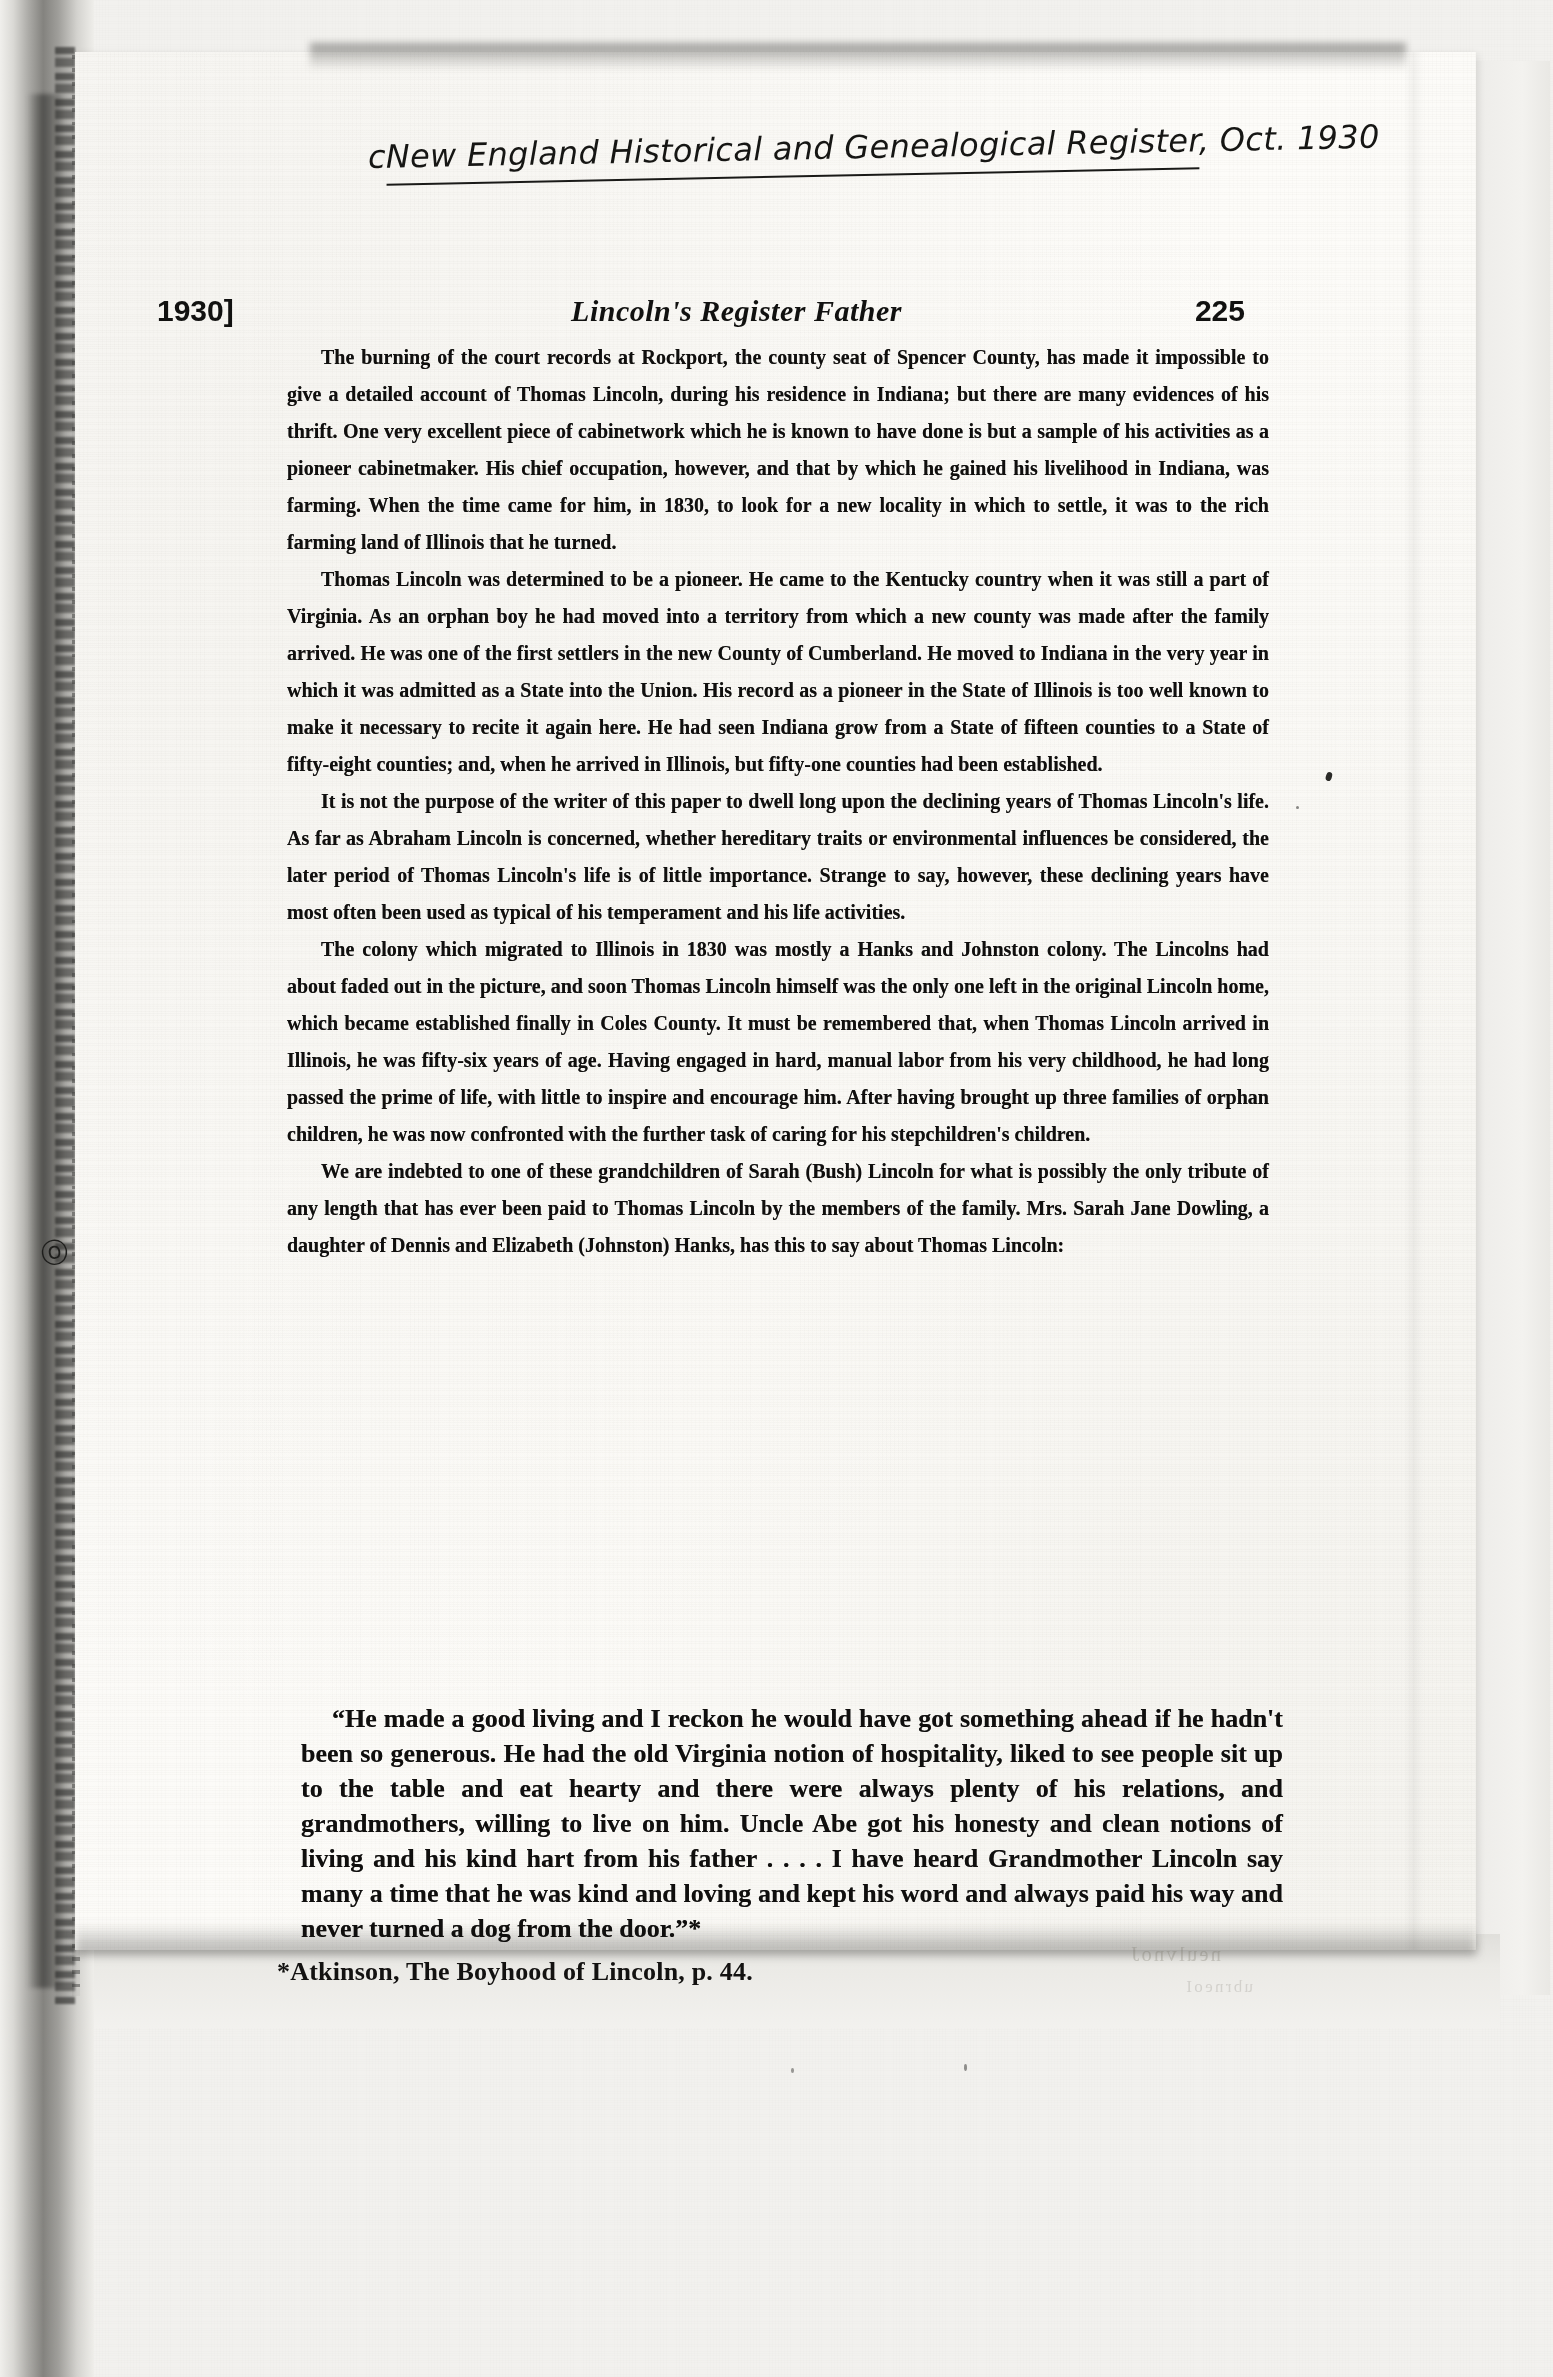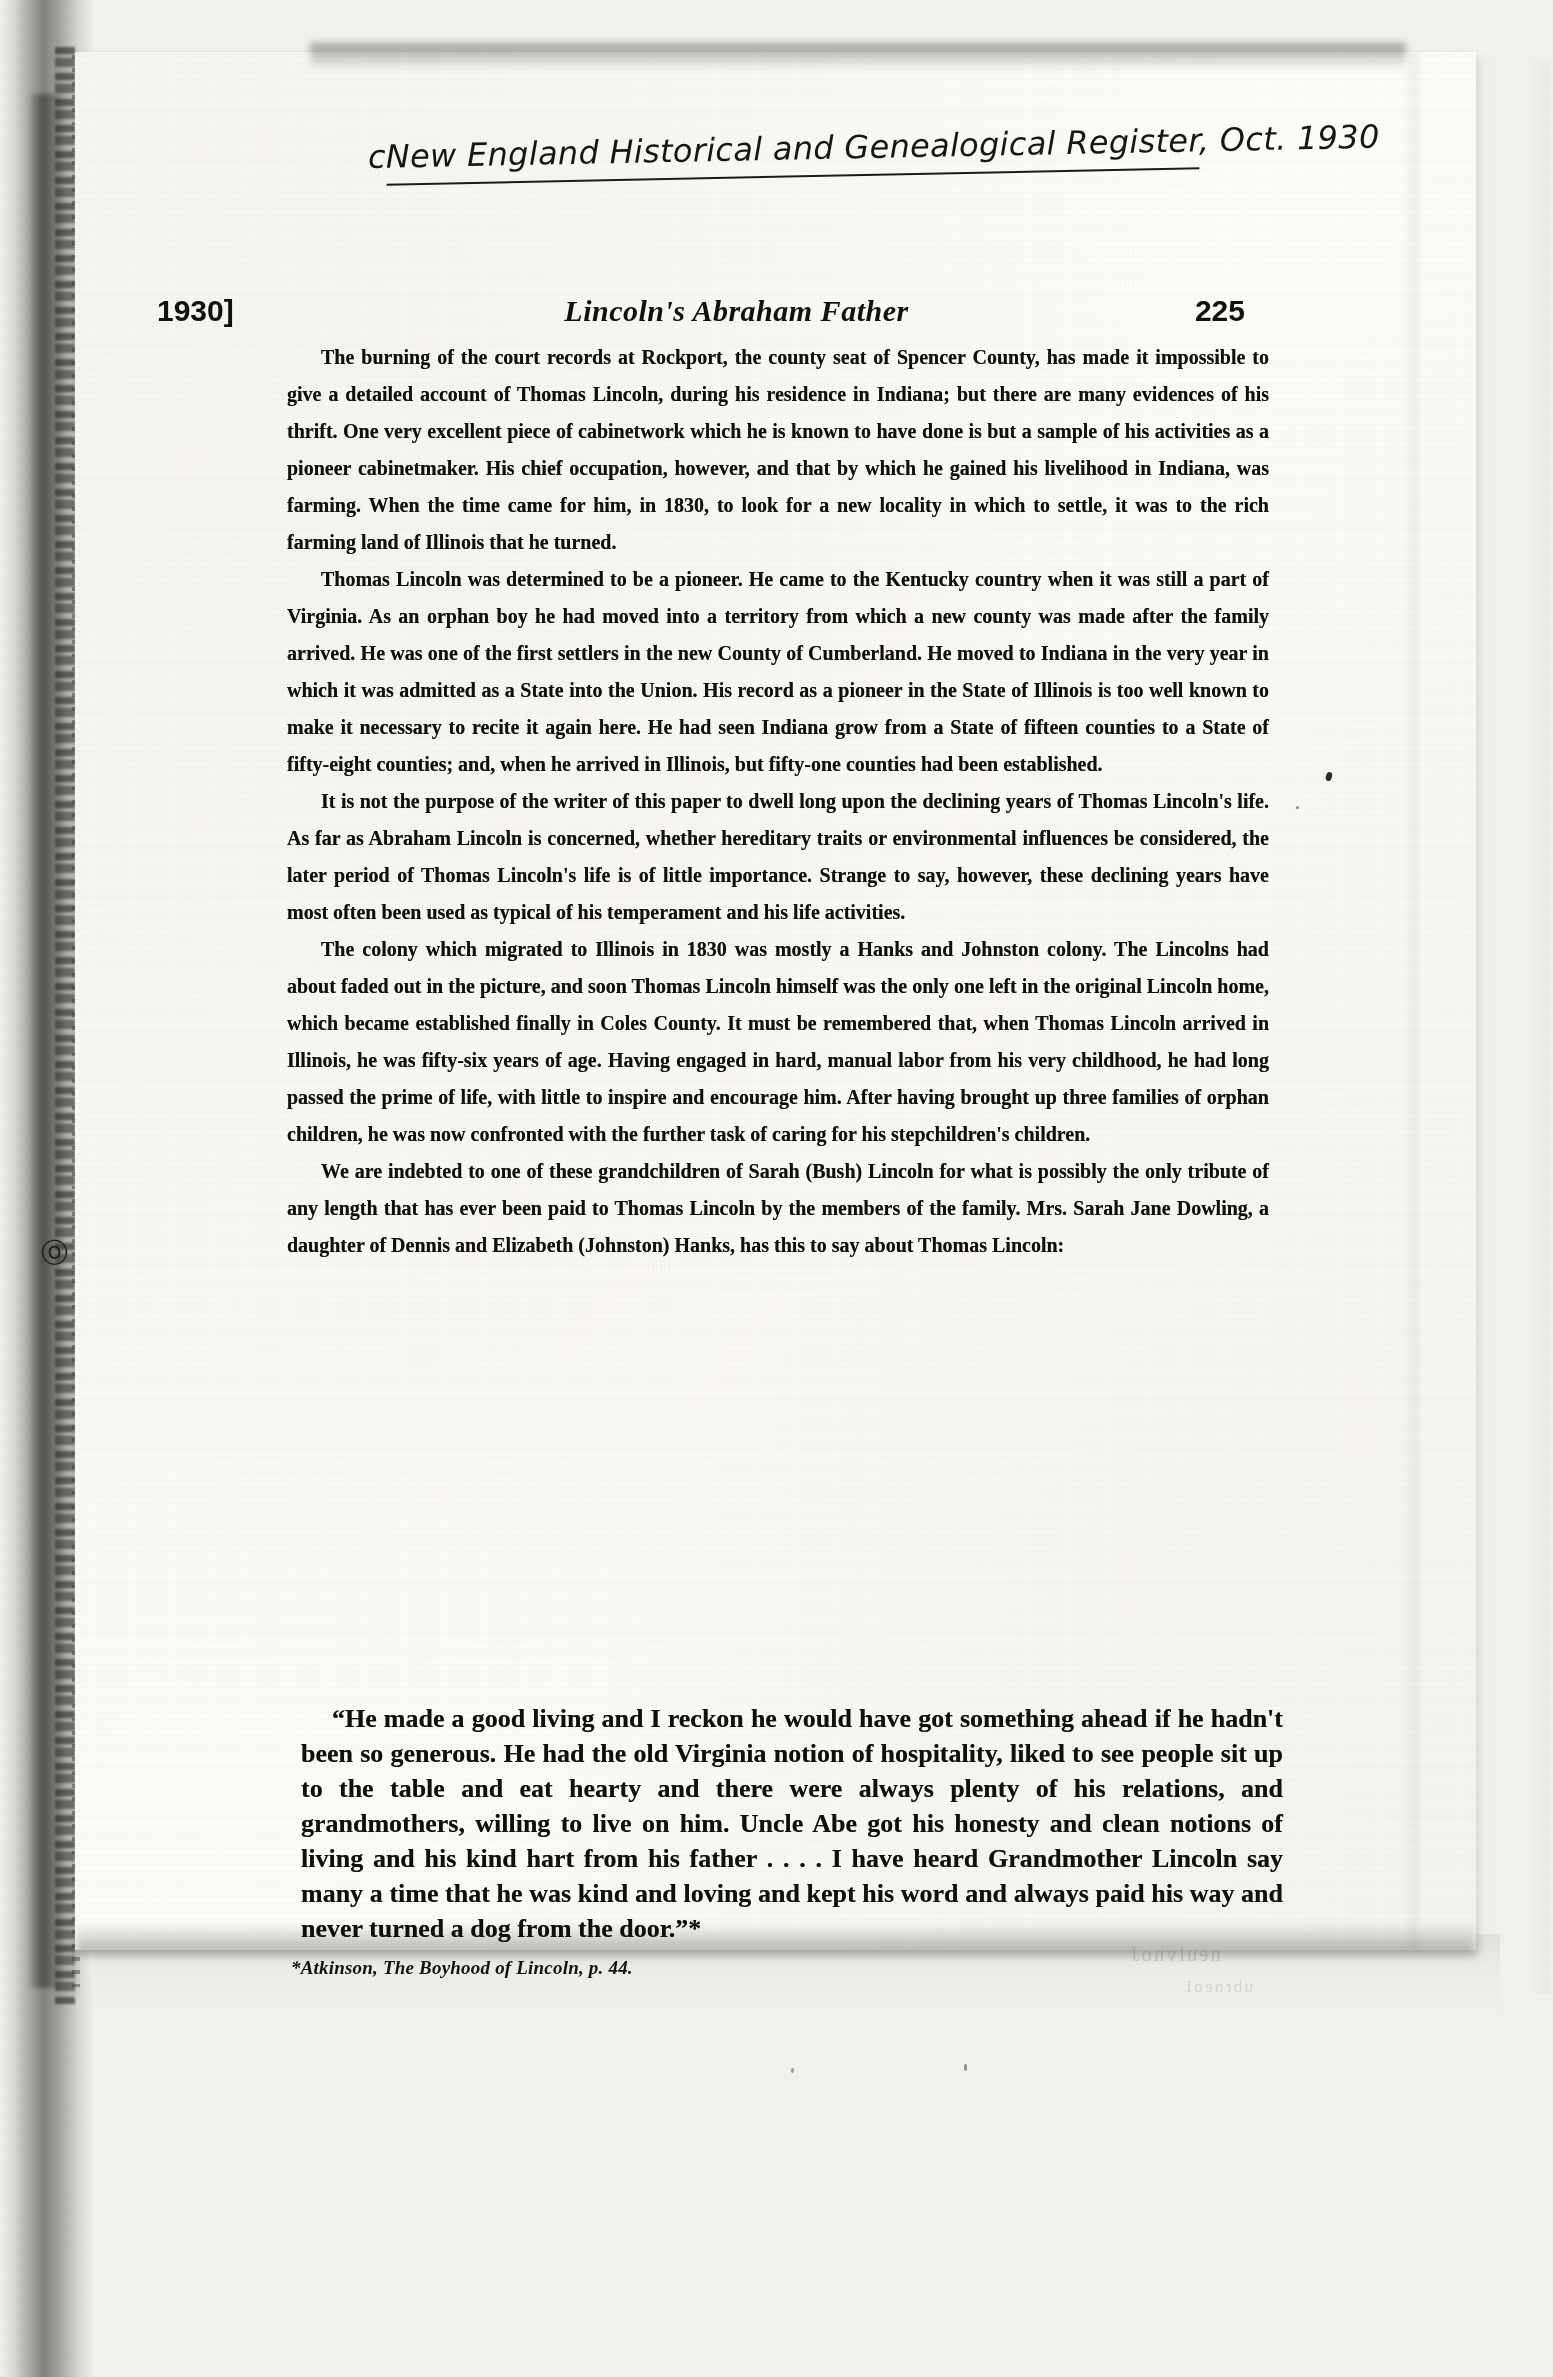--- a/index.html
+++ b/index.html
@@ -231,28 +231,27 @@
     font-family: "Liberation Serif", "DejaVu Serif", serif;
     font-size: 26px;
     line-height: 35px;
     text-align: justify;
     font-weight: 600;
   }
   .quote p { margin: 0; text-indent: 31px; }
 
   .footnote {
     position: absolute;
-    left: 291px;
+    left: 277px;
     width: 982px;
     color: #131211;
     font-family: "Liberation Serif", "DejaVu Serif", serif;
-    font-size: 19px;
+    font-size: 26px;
     font-weight: bold;
     letter-spacing: 0.2px;
-    font-style: italic;
   }
 
   
   .margin-mark {
     position: absolute;
     left: 41px; top: 1235px;
     font-family: "DejaVu Sans", sans-serif;
     font-size: 27px;
     color: #1e1e1c;
     transform: rotate(-8deg);
@@ -316,21 +315,21 @@
     <div class="page-topshadow"></div>
     <div class="page-botshadow"></div>
   </div>
 
   <div class="annotation">
     <span>c</span><span class="ann-underline">New England Historical and Genealogical Register</span><span>, Oct. 1930</span>
   </div>
 
   <div class="runhead">
     <div class="runhead-year">1930]</div>
-    <div class="runhead-title">Lincoln's Abraham Father</div>
+    <div class="runhead-title">Lincoln's Register Father</div>
     <div class="runhead-page">225</div>
   </div>
 
   <div class="column">
     <p>The burning of the court records at Rockport, the county seat of Spencer County, has made it impossible to give a detailed account of Thomas Lincoln, during his residence in Indiana; but there are many evidences of his thrift.  One very excellent piece of cabinetwork which he is known to have done is but a sample of his activities as a pioneer cabinetmaker.  His chief occupation, however, and that by which he gained his livelihood in Indiana, was farming.  When the time came for him, in 1830, to look for a new locality in which to settle, it was to the rich farming land of Illinois that he turned.</p>
     <p>Thomas Lincoln was determined to be a pioneer.  He came to the Kentucky country when it was still a part of Virginia.  As an orphan boy he had moved into a territory from which a new county was made after the family arrived.  He was one of the first settlers in the new County of Cumberland.  He moved to Indiana in the very year in which it was admitted as a State into the Union.  His record as a pioneer in the State of Illinois is too well known to make it necessary to recite it again here.  He had seen Indiana grow from a State of fifteen counties to a State of fifty-eight counties; and, when he arrived in Illinois, but fifty-one counties had been established.</p>
     <p>It is not the purpose of the writer of this paper to dwell long upon the declining years of Thomas Lincoln's life.  As far as Abraham Lincoln is concerned, whether hereditary traits or environmental influences be considered, the later period of Thomas Lincoln's life is of little importance.  Strange to say, however, these declining years have most often been used as typical of his temperament and his life activities.</p>
     <p>The colony which migrated to Illinois in 1830 was mostly a Hanks and Johnston colony.  The Lincolns had about faded out in the picture, and soon Thomas Lincoln himself was the only one left in the original Lincoln home, which became established finally in Coles County.  It must be remembered that, when Thomas Lincoln arrived in Illinois, he was fifty-six years of age.  Having engaged in hard, manual labor from his very childhood, he had long passed the prime of life, with little to inspire and encourage him.  After having brought up three families of orphan children, he was now confronted with the further task of caring for his stepchildren's children.</p>
     <p>We are indebted to one of these grandchildren of Sarah (Bush) Lincoln for what is possibly the only tribute of any length that has ever been paid to Thomas Lincoln by the members of the family.  Mrs. Sarah Jane Dowling, a daughter of Dennis and Elizabeth (Johnston) Hanks, has this to say about Thomas Lincoln:</p>
   </div>

